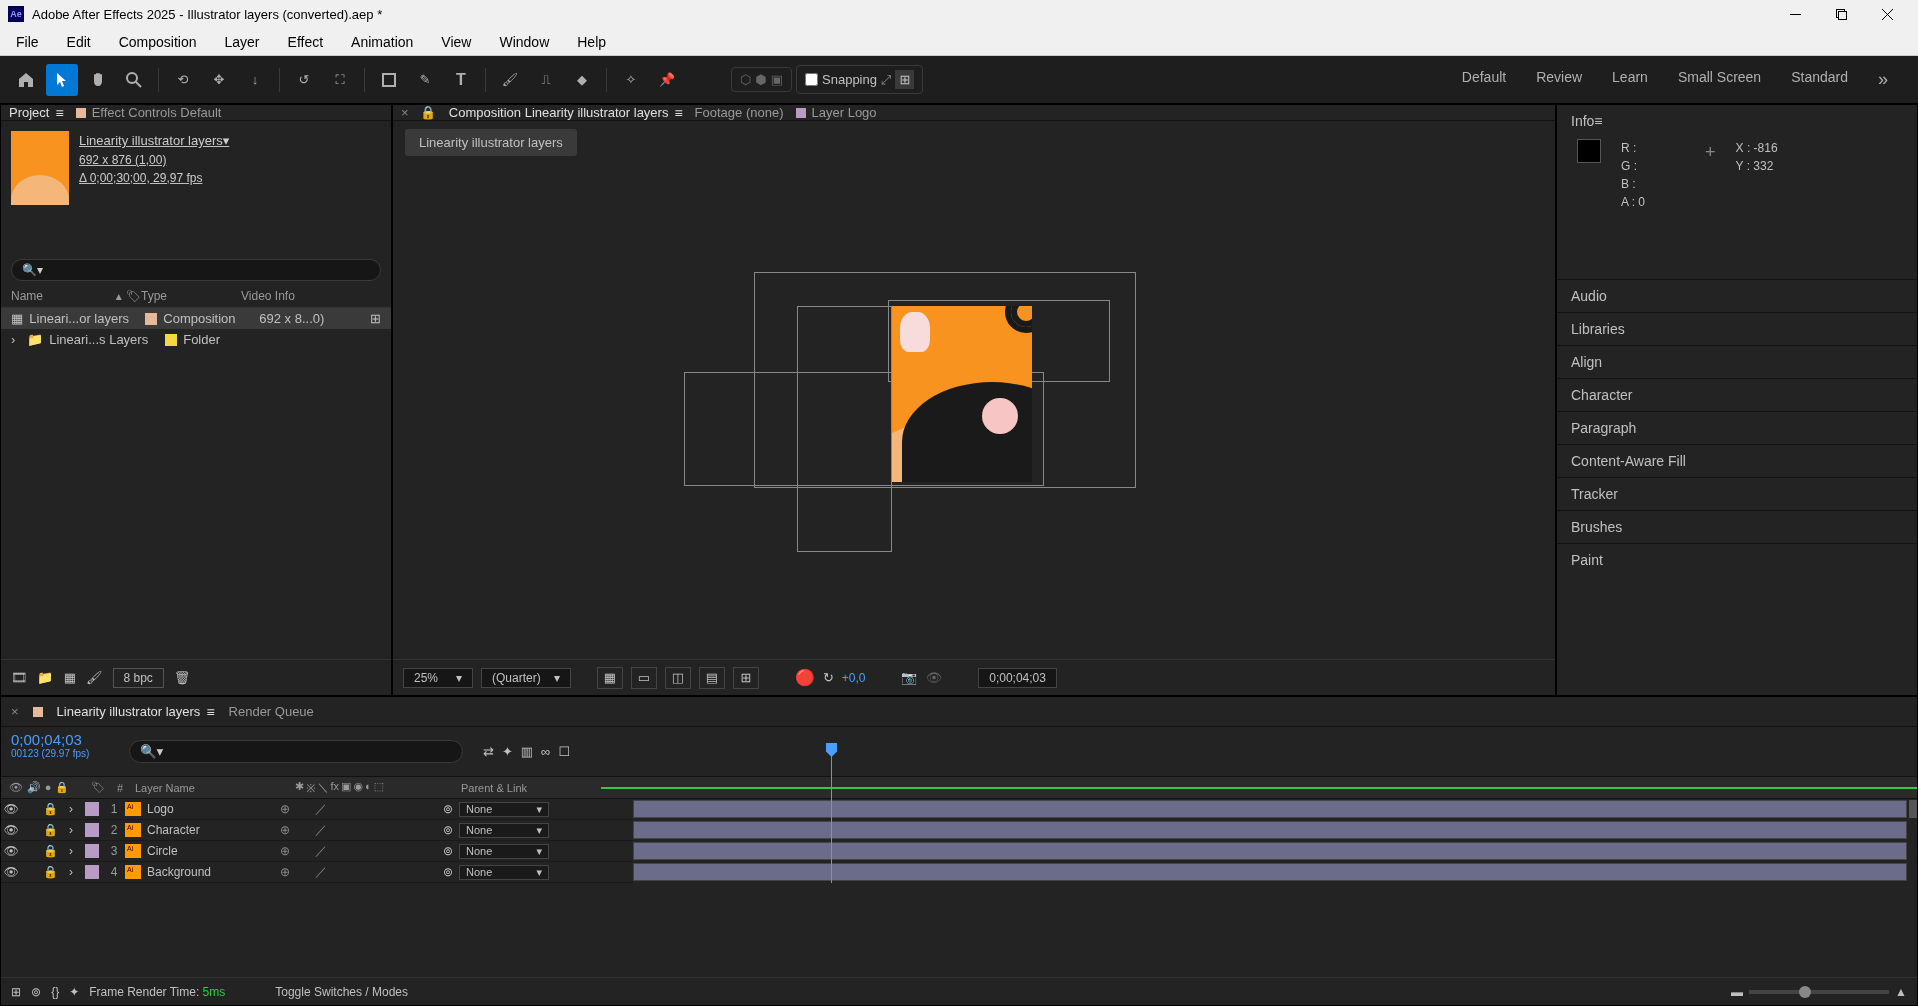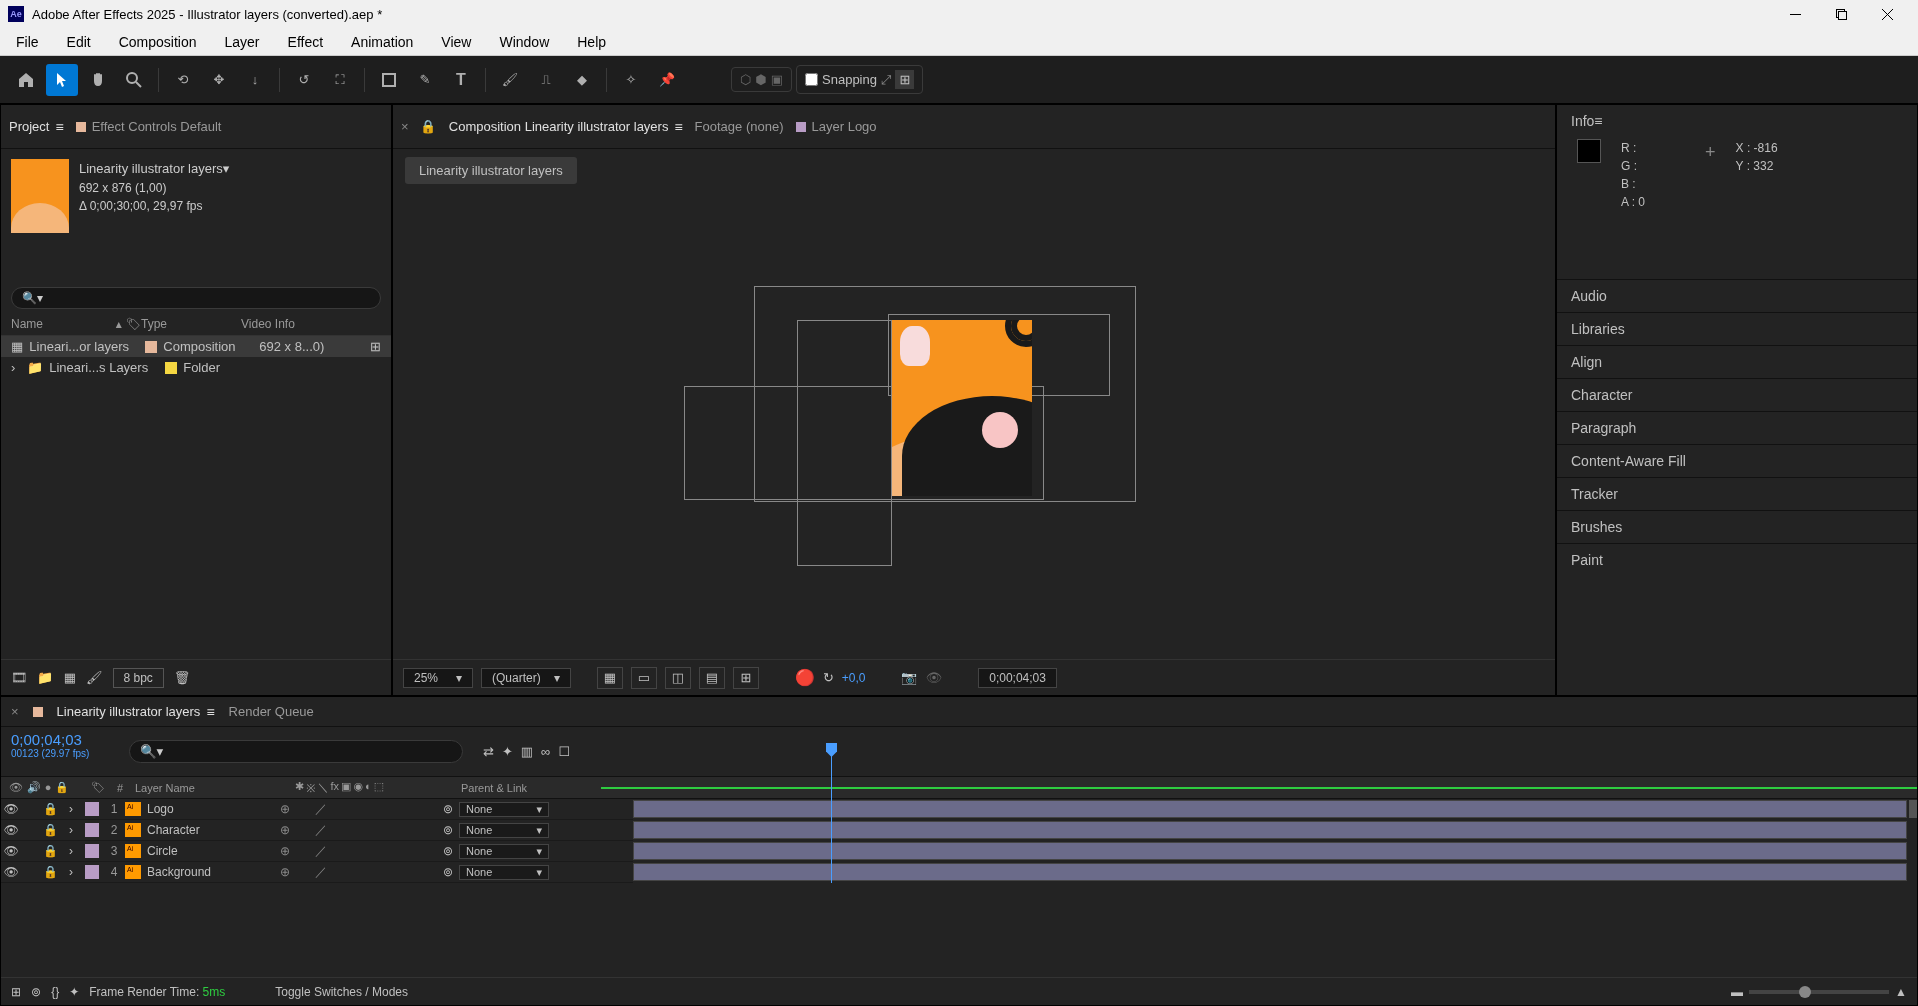--- a/index.html
+++ b/index.html
@@ -27,28 +27,28 @@
 .workspace-more { color: #b0b0b0; font-size: 18px; cursor: pointer; }
 
 
 .main { display: flex; height: 592px; }
 .panel { background: #232323; border: 1px solid #000; display: flex; flex-direction: column; }
 .panel-left { width: 392px; }
 .panel-center { flex: 1; }
 .panel-right { width: 362px; }
 
 
-.panel-tabs { height: 44px; display: flex; align-items: center; padding: 0 8px; gap: 12px; border-bottom: 1px solid #111; }
+.panel-tabs { height: 16px; display: flex; align-items: center; padding: 0 8px; gap: 12px; border-bottom: 1px solid #111; }
 .panel-tab { display: flex; align-items: center; gap: 6px; color: #999; cursor: pointer; font-size: 13px; }
 .panel-tab.active { color: #e0e0e0; }
 .panel-tab-close { color: #888; cursor: pointer; }
 .color-chip { width: 10px; height: 10px; display: inline-block; }
 
 
-.project-info { display: flex; padding: 10px; gap: 10px; }
+.project-info { display: flex; padding: 10px; gap: 10px; text-decoration: underline; }
 .project-thumb { width: 58px; height: 74px; background: #f7931e; position: relative; }
 .project-thumb::after { content: ''; position: absolute; bottom: 0; left: 0; right: 0; height: 30px; background: #f5b67a; border-radius: 60% 60% 0 0 / 100% 100% 0 0; }
 .project-meta { font-size: 12px; color: #ccc; line-height: 1.5; }
 .project-meta .name { font-size: 13px; }
 .search-row { padding: 4px 10px; }
 .search-input { width: 100%; background: #161616; border: 1px solid #3a3a3a; border-radius: 12px; padding: 3px 10px; color: #ccc; font-size: 12px; }
 .proj-header { display: flex; padding: 4px 10px; font-size: 12px; color: #999; border-bottom: 1px solid #333; }
 .proj-header .col { flex: 0 0 auto; }
 .proj-header .col-name { width: 130px; display: flex; align-items: flex-start; gap: 4px; }
 .proj-header .col-type { width: 100px; }
@@ -229,20 +229,28 @@
     <span style="color:#666">⬡</span>
     <span style="color:#666">⬢</span>
     <span style="color:#666">▣</span>
   </div>
   <div class="tool-group">
     <input type="checkbox" style="">
     <span>Snapping</span>
     <span style="color:#888">⤢</span>
     <span style="background:#3a3a3a;padding:2px 4px">⊞</span>
   </div>
+  <div class="workspace-tabs">
+    <div class="workspace-tab">Default</div>
+    <div class="workspace-tab">Review</div>
+    <div class="workspace-tab">Learn</div>
+    <div class="workspace-tab">Small Screen</div>
+    <div class="workspace-tab">Standard</div>
+    <div class="workspace-more">»</div>
+  </div>
 </div>
 
 <div class="main">
 
   <div class="panel panel-left">
     <div class="panel-tabs">
       <div class="panel-tab active">
         <span>Project</span>
         <span class="menu-icon">≡</span>
       </div>

